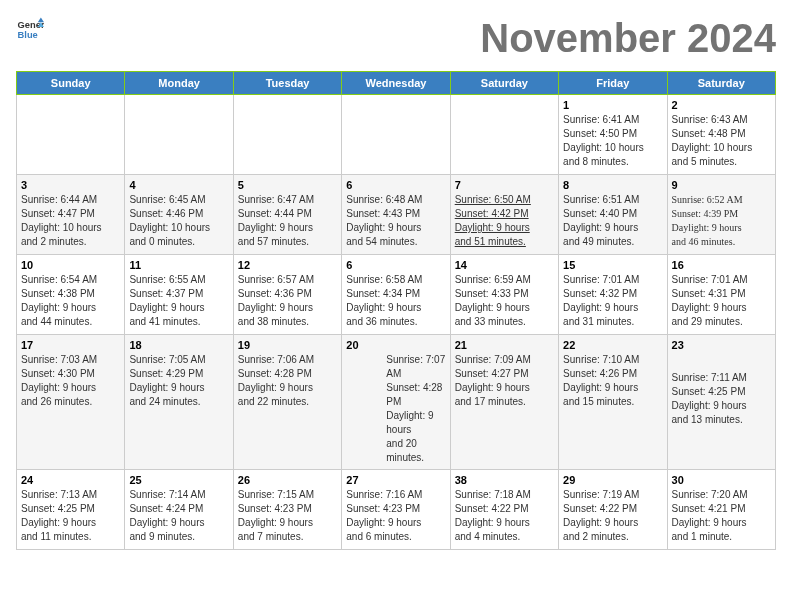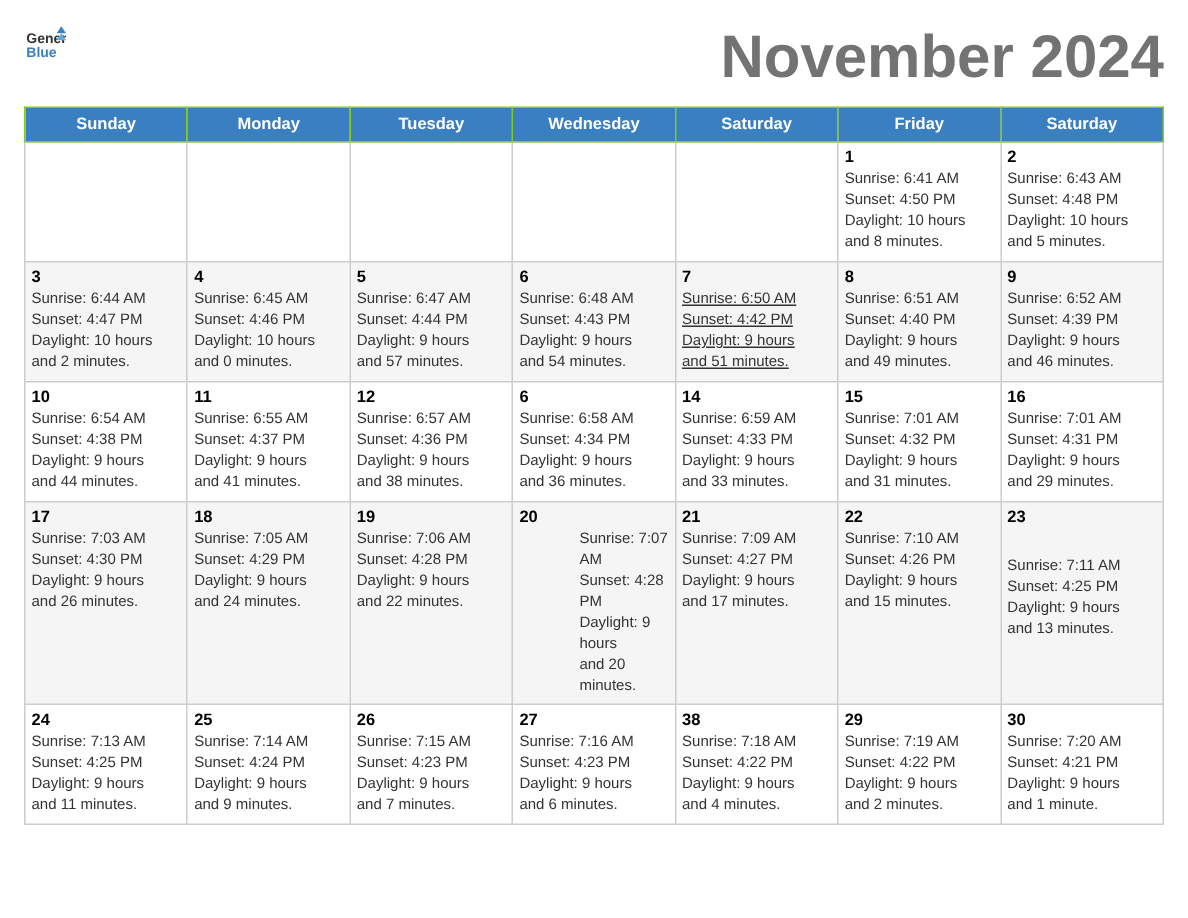--- a/index.html
+++ b/index.html
@@ -155,21 +155,21 @@
         </td>
         <td>
           <span class="day-number">8</span>
           <div class="day-info" style="white-space: pre-line;">Sunrise: 6:51 AM
 Sunset: 4:40 PM
 Daylight: 9 hours
 and 49 minutes.</div>
         </td>
         <td>
           <span class="day-number">9</span>
-          <div class="day-info" style="white-space: pre-line;">Sunrise: 6:52 AM
+          <div class="day-info" style="white-space: pre-line; font-family: Liberation Serif, serif;">Sunrise: 6:52 AM
 Sunset: 4:39 PM
 Daylight: 9 hours
 and 46 minutes.</div>
         </td>
       </tr>
       <tr>
         <td>
           <span class="day-number">10</span>
           <div class="day-info" style="white-space: pre-line;">Sunrise: 6:54 AM
 Sunset: 4:38 PM

